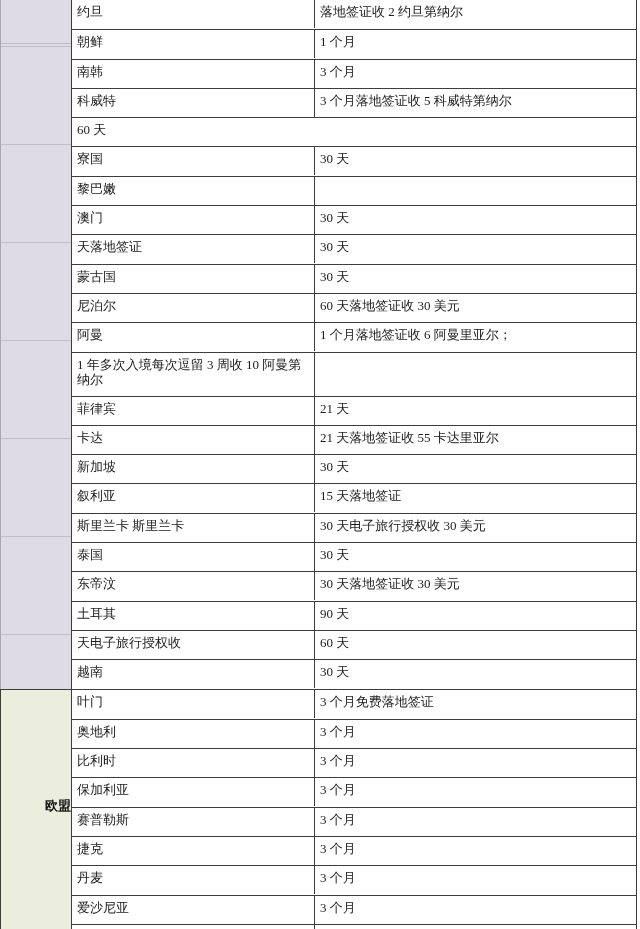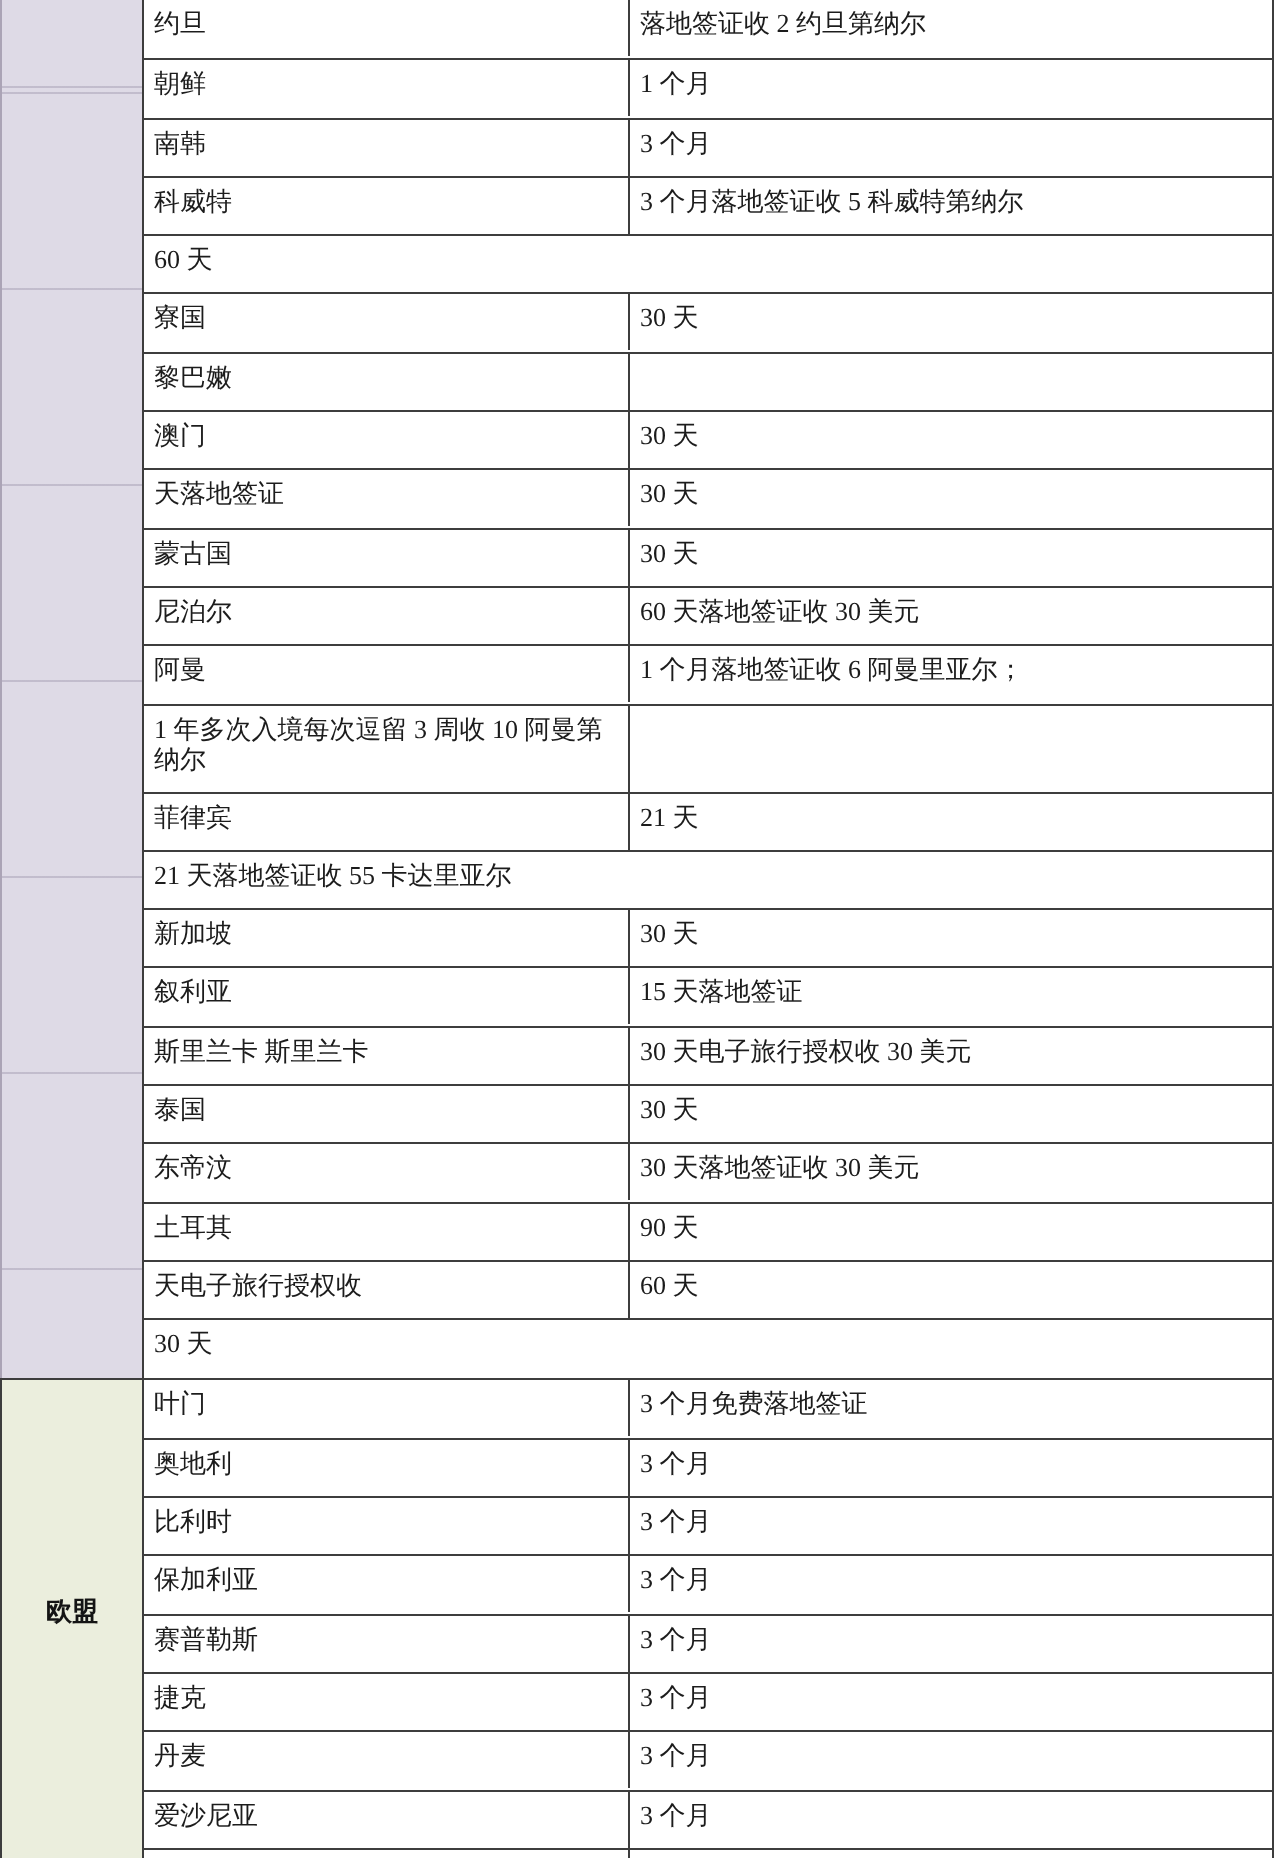--- a/index.html
+++ b/index.html
@@ -47,21 +47,21 @@
     background-position: 0 46px;
   }
   .section:nth-child(2) .cat-cell {
     border-left-color: #3d3d3d;
   }
   .cat-label {
     position: absolute;
     left: 0;
     right: 0;
     top: 300px;
-    text-align: center;
+    text-align: right;
     font-weight: bold;
     font-size: 13px;
     line-height: 15px;
     color: #141414;
   }
   .section:nth-child(2) .cat-label {
     top: 108px;
   }
   .rows {
     flex: 1 1 auto;
@@ -153,20 +153,21 @@
         </div>
         <div class="row">
           <div class="cell country">1 年多次入境每次逗留 3 周收 10 阿曼第纳尔</div>
           <div class="cell detail"></div>
         </div>
         <div class="row">
           <div class="cell country">菲律宾</div>
           <div class="cell detail">21 天</div>
         </div>
         <div class="row">
+          <div class="cell country">卡达</div>
           <div class="cell detail">21 天落地签证收 55 卡达里亚尔</div>
         </div>
         <div class="row">
           <div class="cell country">新加坡</div>
           <div class="cell detail">30 天</div>
         </div>
         <div class="row">
           <div class="cell country">叙利亚</div>
           <div class="cell detail">15 天落地签证</div>
         </div>
@@ -184,20 +185,21 @@
         </div>
         <div class="row">
           <div class="cell country">土耳其</div>
           <div class="cell detail">90 天</div>
         </div>
         <div class="row">
           <div class="cell country">天电子旅行授权收</div>
           <div class="cell detail">60 天</div>
         </div>
         <div class="row">
+          <div class="cell country">越南</div>
           <div class="cell detail">30 天</div>
         </div>
       </div>
     </div>
     <div class="section">
       <div class="cat-cell" style="background-color: rgb(235, 238, 221);">
         <div class="cat-label">欧盟</div>
       </div>
       <div class="rows">
         <div class="row">

